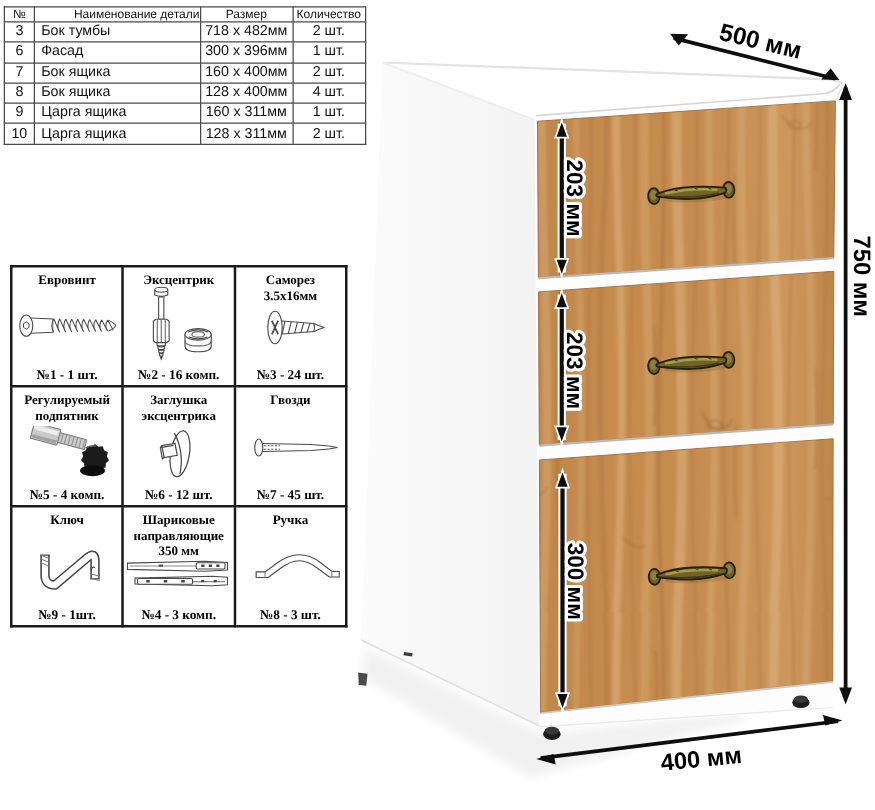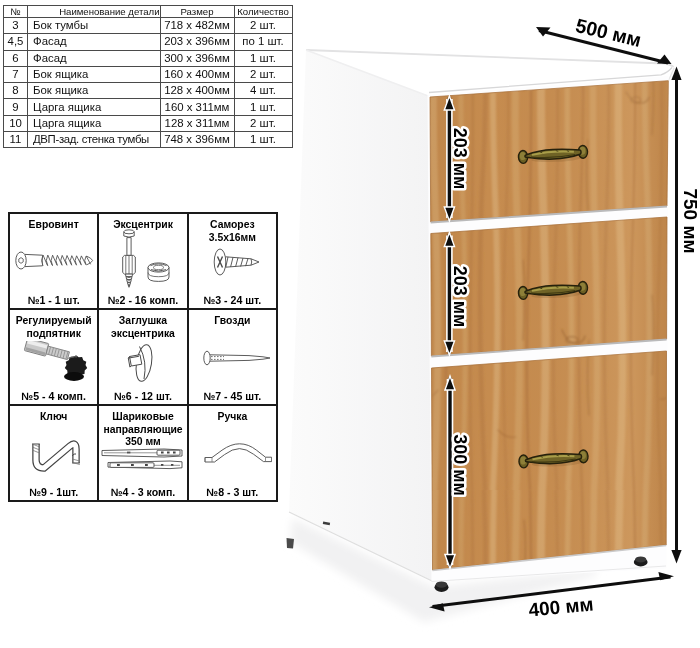--- a/index.html
+++ b/index.html
@@ -7,21 +7,21 @@
 table.parts{position:absolute;left:3px;top:5px;border-collapse:collapse;table-layout:fixed;width:288px;}
 table.parts td,table.parts th{border:1px solid #4a4a4a;font-size:11.4px;font-weight:normal;color:#111;padding:0;white-space:nowrap;overflow:hidden;text-align:center;}
 table.parts th{height:11px;line-height:11px;font-size:9.6px;}
 table.parts td{height:15.3px;line-height:15px;}
 table.parts .c1{width:23px;}
 table.parts .c2{width:131.5px;text-align:right;}
 table.parts .c3{width:73px;}
 table.parts .c4{width:57px;}
 table.parts td.l{text-align:left;padding-left:5px;}
 .hw{position:absolute;left:8px;top:212px;width:270px;height:288px;border-collapse:collapse;table-layout:fixed;}
-.hw tr{height:96px;}
+.hw tr{height:96px;font-family:Liberation Serif, serif;}
 .hw td{border:2px solid #1a1a1a;padding:0;vertical-align:top;position:relative;overflow:hidden;}
 .hw .tt{font-weight:bold;font-size:10.4px;line-height:12.6px;color:#000;text-align:center;margin-top:5px;}
 .hw .cap{font-weight:bold;font-size:10.6px;color:#000;text-align:center;position:absolute;left:-2px;right:-2px;bottom:2px;white-space:nowrap;}
 .hw svg{position:absolute;}
 </style>
 </head>
 <body>
 
 <table class="parts">
 <tbody>
@@ -31,26 +31,20 @@
         <th class="c3">Размер</th>
         <th class="c4">Количество</th>
       </tr>
 <tr>
         <td>3</td>
         <td class="l">Бок тумбы</td>
         <td>718 х 482мм</td>
         <td>2 шт.</td>
       </tr>
 <tr>
-        <td>4,5</td>
-        <td class="l">Фасад</td>
-        <td>203 х 396мм</td>
-        <td>по 1 шт.</td>
-      </tr>
-<tr>
         <td>6</td>
         <td class="l">Фасад</td>
         <td>300 х 396мм</td>
         <td>1 шт.</td>
       </tr>
 <tr>
         <td>7</td>
         <td class="l">Бок ящика</td>
         <td>160 х 400мм</td>
         <td>2 шт.</td>
@@ -65,26 +59,20 @@
         <td>9</td>
         <td class="l">Царга ящика</td>
         <td>160 х 311мм</td>
         <td>1 шт.</td>
       </tr>
 <tr>
         <td>10</td>
         <td class="l">Царга ящика</td>
         <td>128 х 311мм</td>
         <td>2 шт.</td>
-      </tr>
-<tr>
-        <td>11</td>
-        <td class="l" style="letter-spacing:-0.35px">ДВП-зад. стенка тумбы</td>
-        <td>748 х 396мм</td>
-        <td>1 шт.</td>
       </tr>
 </tbody>
   </table>
 
 <table class="hw">
 <tbody>
       <tr>
 
 <td>
 <div class="tt">Евровинт</div>

